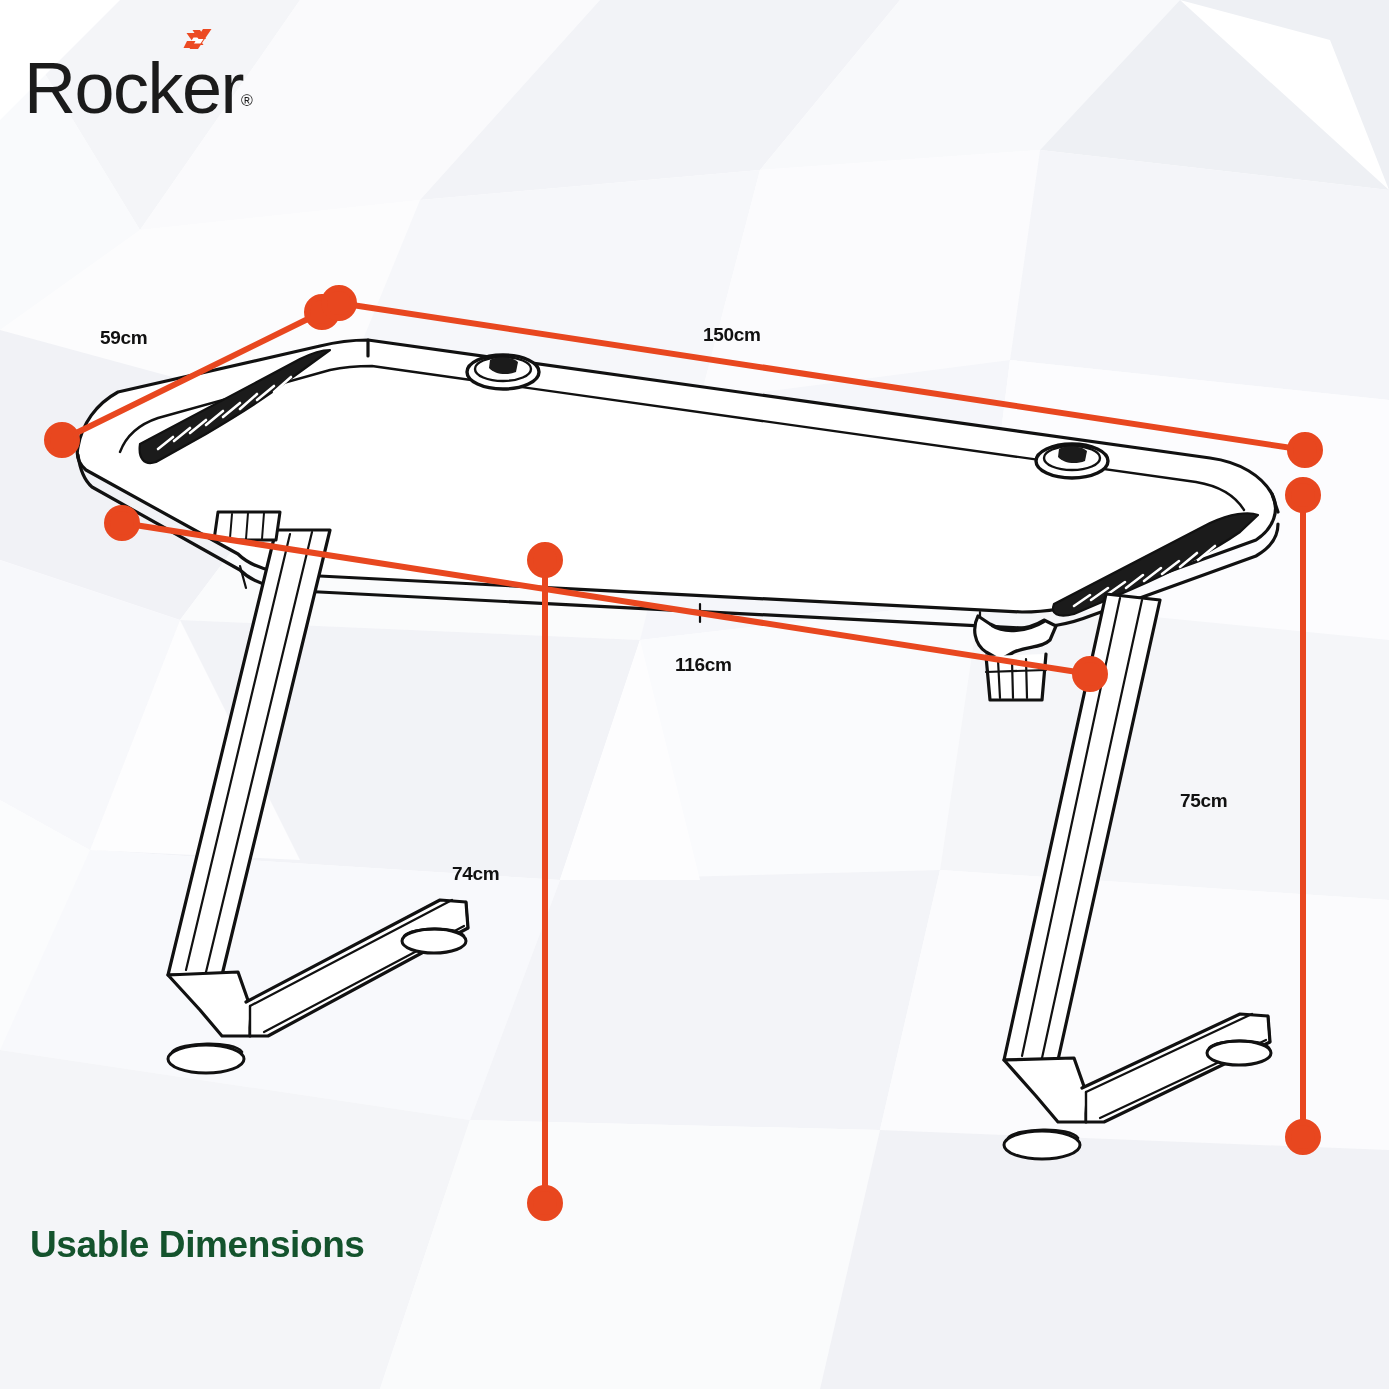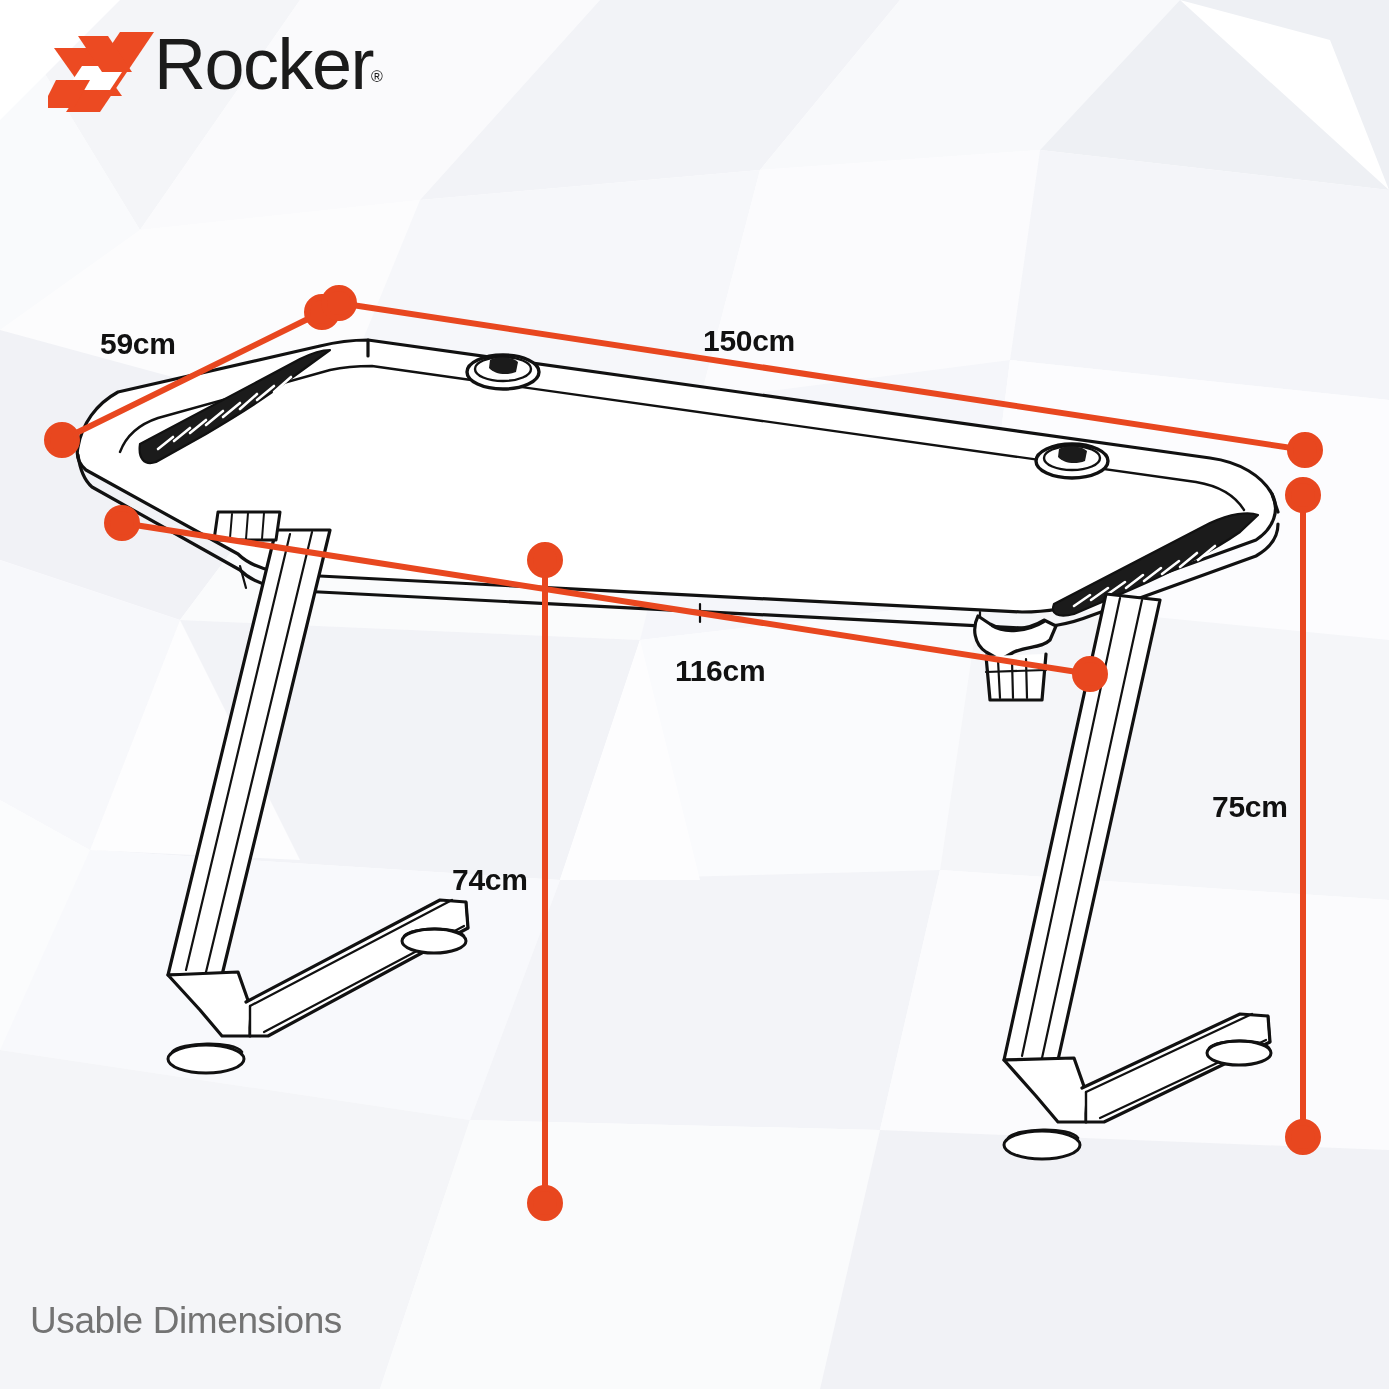--- a/index.html
+++ b/index.html
@@ -19,25 +19,26 @@
   }
   #bg, #art {
     position: absolute;
     left: 0;
     top: 0;
     width: 1389px;
     height: 1389px;
   }
   .logo-wrap {
     position: absolute;
-    left: 48px;
+    left: 30px;
     top: 28px;
     display: flex;
-    align-items: flex-start;
+    align-items: flex-end;
     height: 96px;
+    flex-direction: column;
   }
   .logo-text {
     font-family: "Liberation Sans", sans-serif;
     font-size: 72px;
     font-weight: 500;
     letter-spacing: -1.5px;
     color: #1b1b1b;
     line-height: 1;
     margin-left: -6px;
     position: relative;
@@ -47,39 +48,39 @@
     vertical-align: super;
     letter-spacing: 0;
     color: #1b1b1b;
     position: relative;
     top: 18px;
     left: -2px;
   }
   .caption {
     position: absolute;
     left: 30px;
-    top: 1300px;
+    top: 1224px;
     font-size: 37px;
-    font-weight: normal;
-    color: #737373;
+    font-weight: bold;
+    color: #14532d;
     letter-spacing: -0.4px;
   }
   .dim-label {
     position: absolute;
-    font-size: 30px;
+    font-size: 19px;
     font-weight: bold;
     color: #111111;
     letter-spacing: -0.3px;
     white-space: nowrap;
   }
   .dim-59  { left: 100px; top: 327px; }
   .dim-150 { left: 703px; top: 324px; }
   .dim-116 { left: 675px; top: 630px; margin-top: 24px; }
   .dim-74  { left: 452px; top: 855px; margin-top: 8px; }
-  .dim-75  { left: 1212px; top: 790px; }
+  .dim-75  { left: 1180px; top: 790px; }
 </style>
 </head>
 <body>
 
 <div id="stage">
 
   <svg id="bg" viewBox="0 0 1389 1389">
     <rect x="0" y="0" width="1389" height="1389" fill="#fdfdfe"></rect>
     <g stroke="none">
       <polygon points="0,0 300,0 140,230" fill="#f4f5f8"></polygon>

